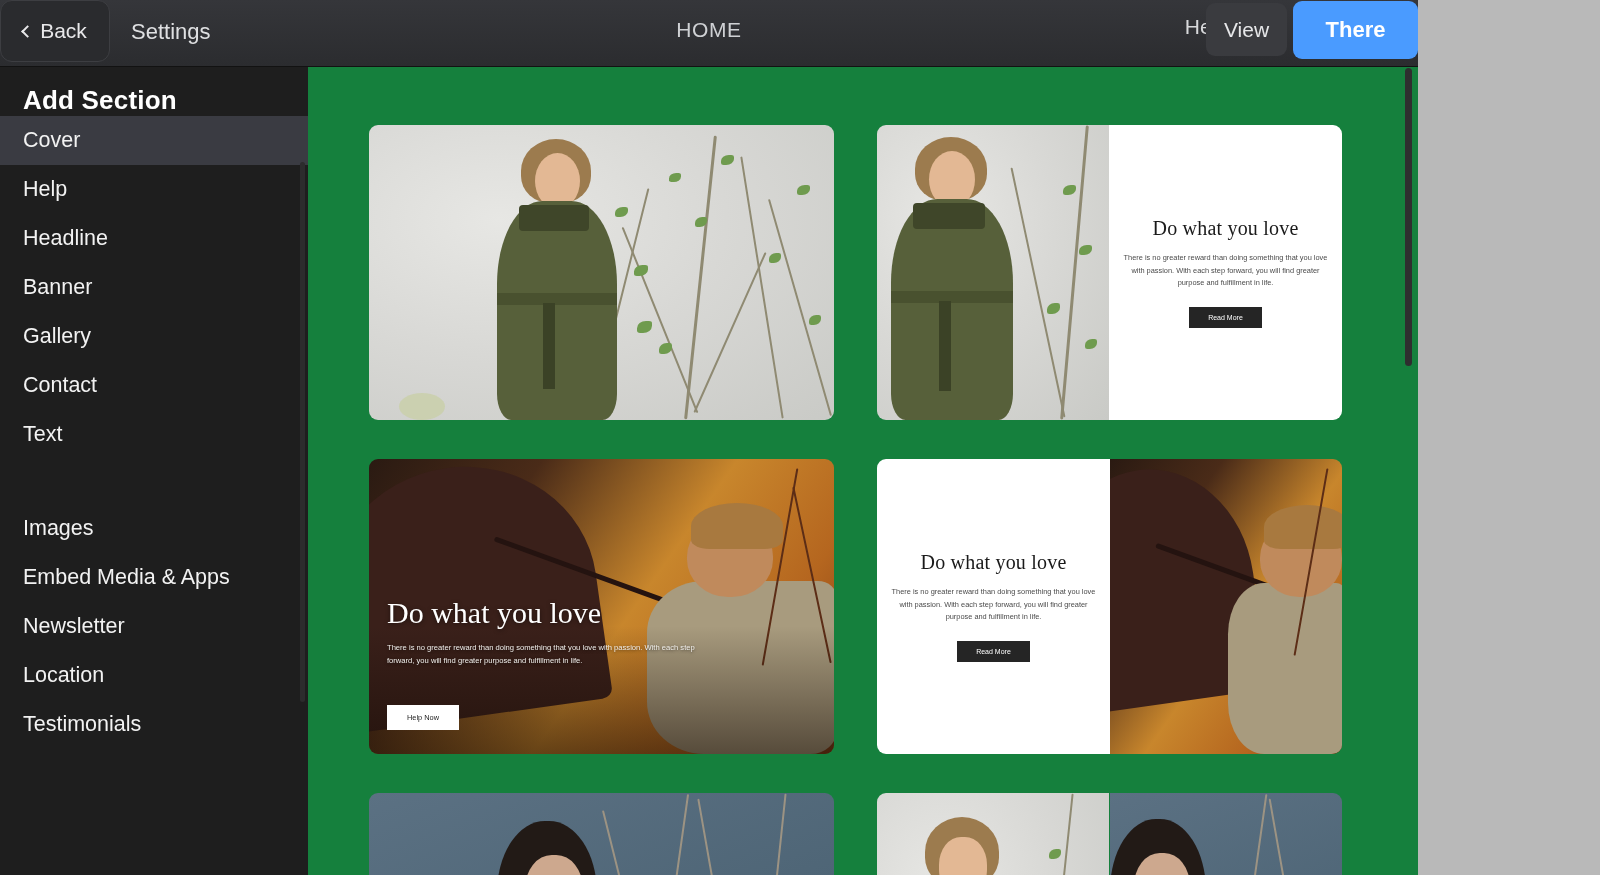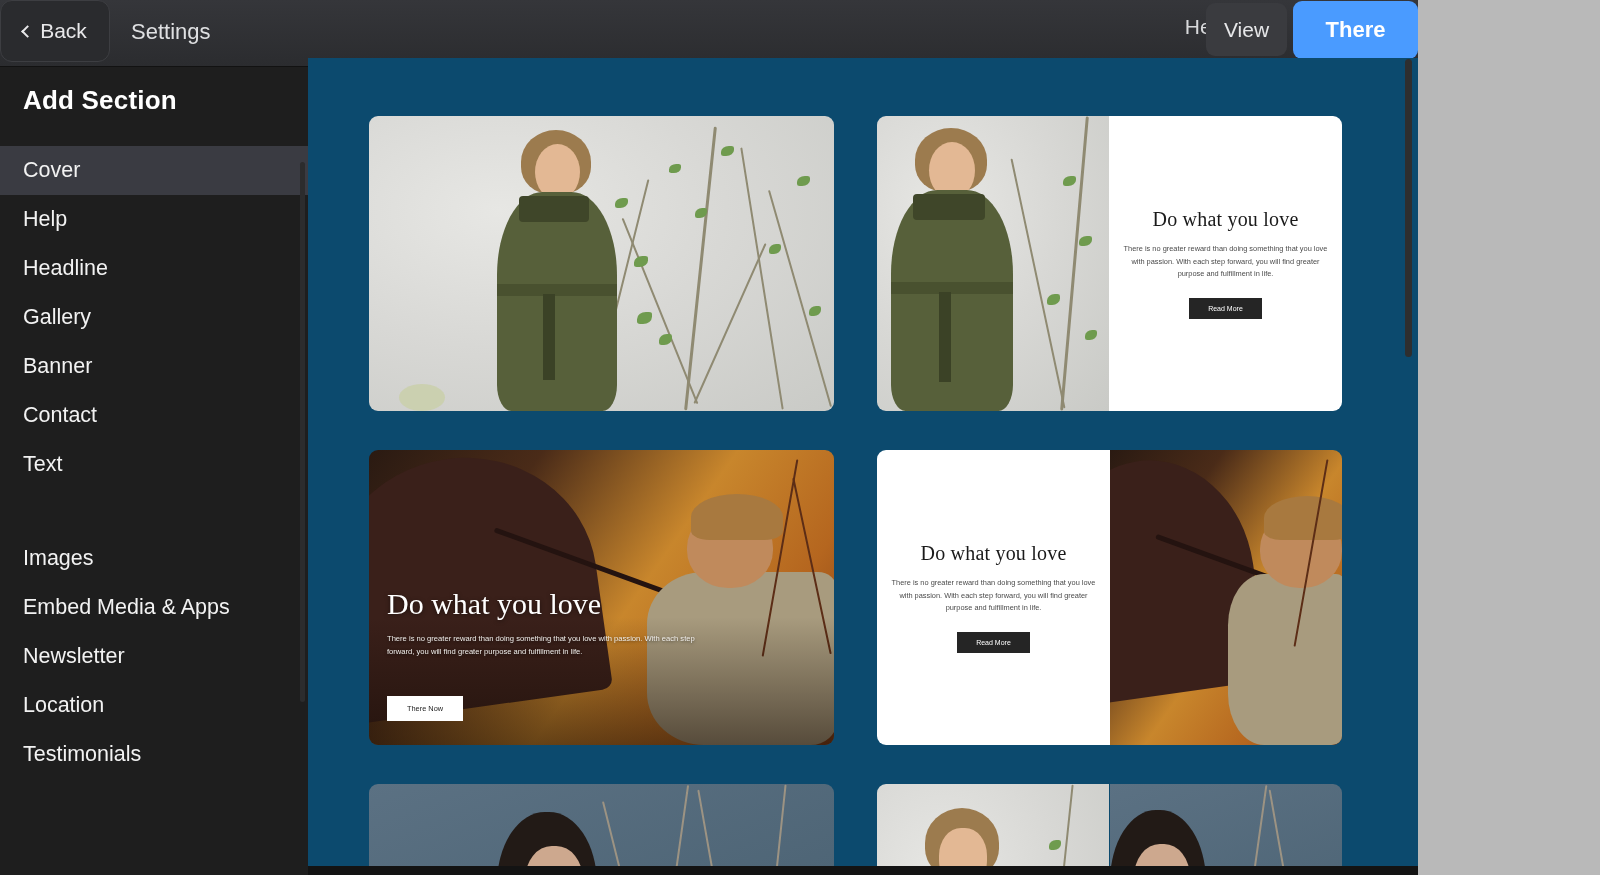--- a/index.html
+++ b/index.html
@@ -90,43 +90,43 @@
 
   
   .sidebar {
     position: absolute; left: 0; top: 67px;
     width: 308px; height: 808px;
     background: #1e1e1e;
     overflow: hidden;
   }
   .sidebar-title {
     color: #ffffff; font-size: 26px; font-weight: bold;
-    padding: 18px 0 30px 23px;
+    padding: 18px 0 0 23px;
     letter-spacing: 0.2px;
   }
   .nav-item {
     height: 49px;
     display: flex; align-items: center;
     padding-left: 23px;
     color: #f2f2f2; font-size: 21.5px;
     cursor: pointer;
   }
   .nav-item.active { background: #3a3b42; }
   .nav-gap { height: 45px; }
   .sb-scroll {
     position: absolute; left: 300px; top: 95px;
     width: 5px; height: 540px;
     background: #2c2c2d; border-radius: 3px;
   }
 
   
   .canvas {
-    position: absolute; left: 308px; top: 58px;
+    position: absolute; left: 308px; top: 67px;
     width: 1110px; height: 808px;
-    background: #0c4a6e;
+    background: #15803d;
     overflow: hidden;
   }
   .card {
     position: absolute;
     border-radius: 9px;
     overflow: hidden;
     cursor: pointer;
   }
 
   
@@ -205,42 +205,43 @@
   <div class="backdrop-gutter"></div>
 
   <div class="modal">
 
     <div class="header">
       <div class="back-btn">
         <span class="chev"></span>
         <span>Back</span>
       </div>
       <div class="settings-label">Settings</div>
+      <div class="home-title">HOME</div>
       <div class="help-btn">Help</div>
       <div class="view-btn">View</div>
       <div class="save-btn">There</div>
     </div>
 
     <div class="sidebar">
       <div class="sidebar-title">Add Section</div>
 
       <div class="nav-item active">
         <span>Cover</span>
         </div>
       <div class="nav-item">
         <span>Help</span>
         </div>
       <div class="nav-item">
         <span>Headline</span>
         </div>
       <div class="nav-item">
+        <span>Banner</span>
+        </div>
+      <div class="nav-item">
         <span>Gallery</span>
-        </div>
-      <div class="nav-item">
-        <span>Banner</span>
         </div>
       <div class="nav-item">
         <span>Contact</span>
         </div>
       <div class="nav-item">
         <span>Text</span>
         </div>
 
       <div class="nav-gap"></div>
 
@@ -323,21 +324,21 @@
           <div style="position:absolute; left:318px; top:60px; width:86px; height:78px; background:#c08a5c; border-radius:48%;"></div>
           <div style="position:absolute; left:322px; top:44px; width:92px; height:46px; background:#a8793f; border-radius:50% 50% 20% 20%;"></div>
           <div class="branch" style="left:410px; top:8px; width:2px; height:200px; background:#5c2d16; transform:rotate(10deg);"></div>
           <div class="branch" style="left:442px; top:26px; width:2px; height:180px; background:#5c2d16; transform:rotate(-12deg);"></div>
           <div style="position:absolute; left:0; bottom:0; width:465px; height:128px; background:linear-gradient(transparent,rgba(20,10,4,.55));"></div>
         </div>
         <div class="ov">
           <div class="ov-h">Do what you love</div>
           <div class="ov-p">There is no greater reward than doing something that you love with passion. With each step forward, you will find greater purpose and fulfillment in life.</div>
         </div>
-        <div class="ov-btn">There Now</div>
+        <div class="ov-btn">Help Now</div>
       </div>
 
       <div class="card" style="left:569px; top:392px; width:465px; height:295px;">
         <div class="art-amber" style="left:233px;">
           <div class="umbrella" style="left:-56px; top:10px; width:200px; height:235px; transform:rotate(-8deg);"></div>
           <div style="position:absolute; left:40px; top:118px; width:200px; height:5px; background:#241310; transform:rotate(20deg); border-radius:3px;"></div>
           <div class="trench" style="left:118px; top:124px; width:120px; height:171px;"></div>
           <div style="position:absolute; left:150px; top:62px; width:82px; height:76px; background:#c08a5c; border-radius:48%;"></div>
           <div style="position:absolute; left:154px; top:46px; width:86px; height:44px; background:#a8793f; border-radius:50% 50% 20% 20%;"></div>
           <div class="branch" style="left:200px; top:8px; width:2px; height:190px; background:#5c2d16; transform:rotate(10deg);"></div>

